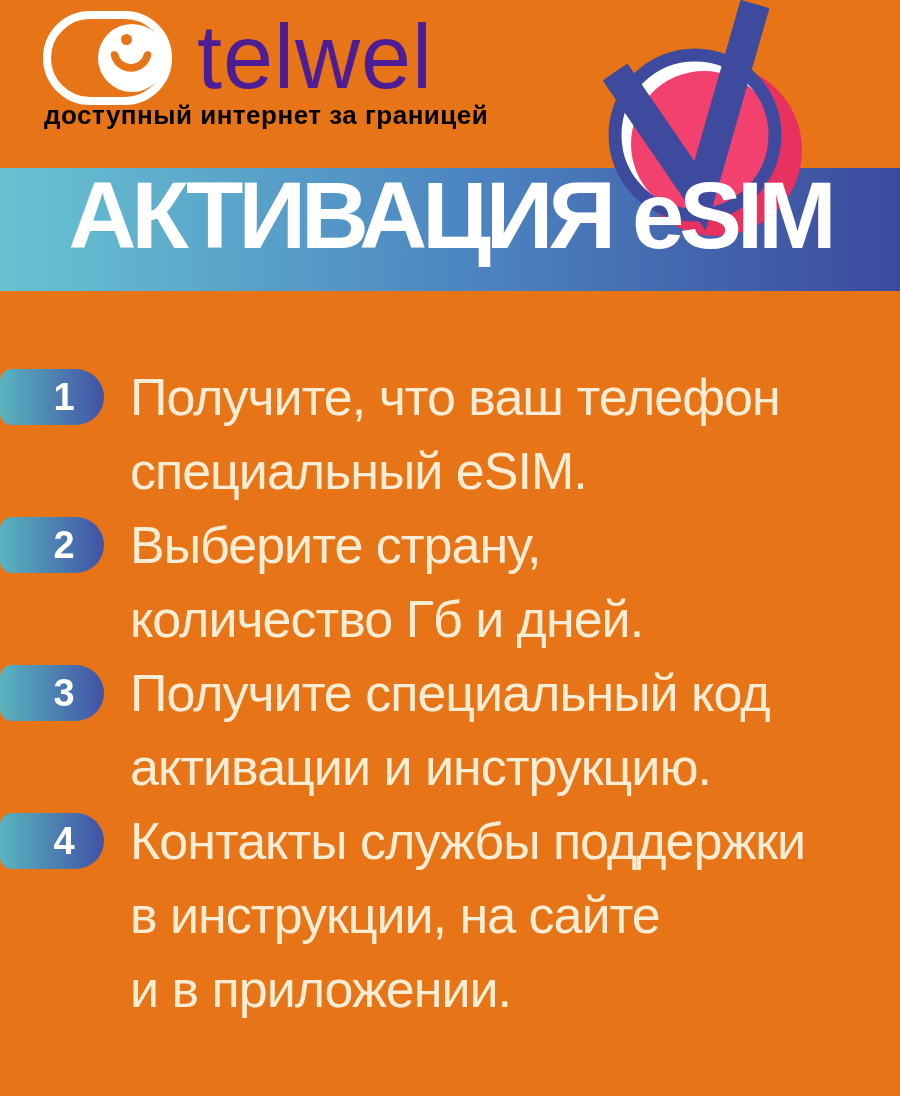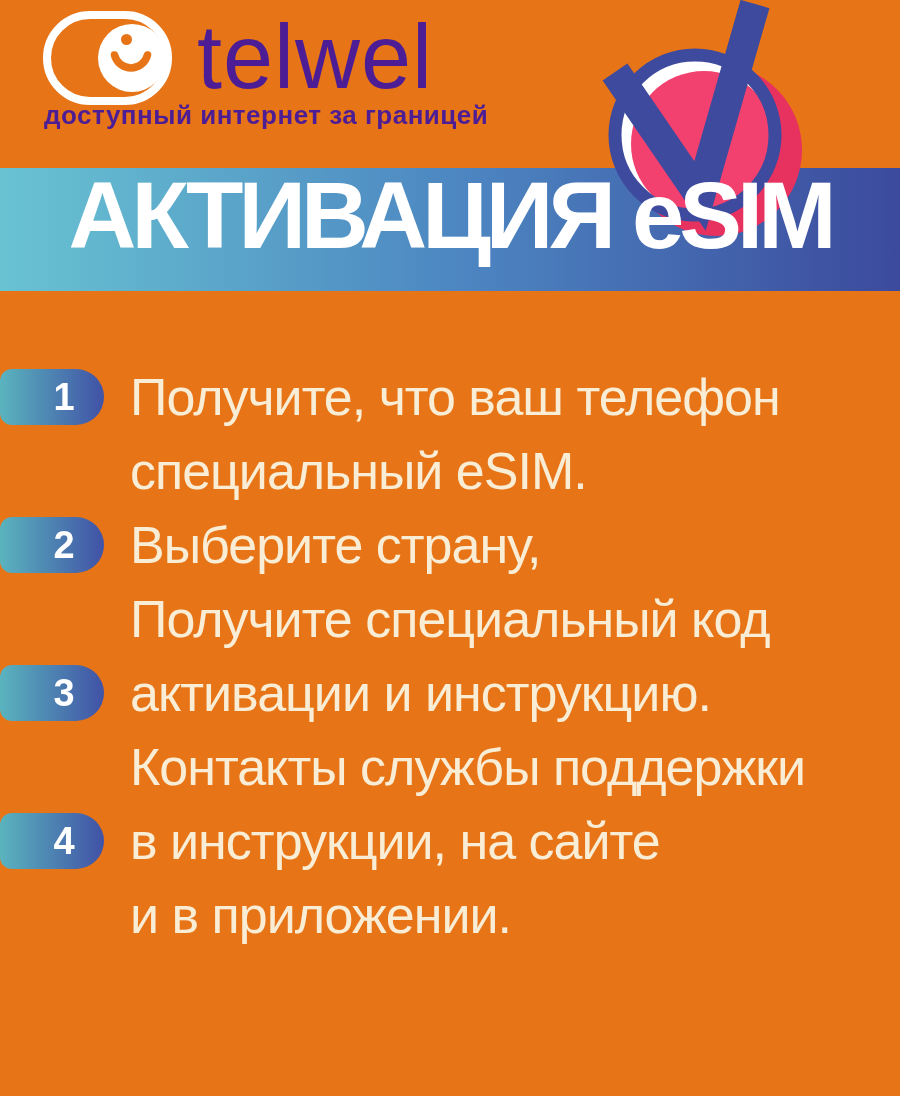--- a/index.html
+++ b/index.html
@@ -11,21 +11,21 @@
 
   
   .logo-mark { position:absolute; left:0; top:0; }
   .logo-text {
     position:absolute; left:197px; top:12px;
     font-size:90px; line-height:1; font-weight:400;
     color:#4c1d95; letter-spacing:1px;
   }
   .tagline {
     position:absolute; left:44px; top:100px;
-    font-size:26px; font-weight:700; color:#4c1d95; letter-spacing:0.5px;
+    font-size:26px; font-weight:700; color:#000000; letter-spacing:0.5px;
   }
 
   
   .banner {
     position:absolute; left:0; top:168px; width:900px; height:123px;
     background:linear-gradient(90deg,#68C3D2 0%,#4C85C1 52%,#3C4A9D 100%);
     z-index:1;
   }
   .check-graphic { position:absolute; left:555px; top:0; z-index:2; }
   .banner-title {
@@ -93,20 +93,21 @@
     <span>3</span>
   </div>
   <div class="badge badge-4">
     <span>4</span>
   </div>
 
   <div class="steps-text">
     <div class="step-line">Получите, что ваш телефон</div>
     <div class="step-line">специальный eSIM.</div>
     <div class="step-line">Выберите страну,</div>
+    <div class="step-line">количество Гб и дней.</div>
     <div class="step-line">Получите специальный код</div>
     <div class="step-line">активации и инструкцию.</div>
     <div class="step-line">Контакты службы поддержки</div>
     <div class="step-line">в инструкции, на сайте</div>
     <div class="step-line">и в приложении.</div>
   </div>
 
 </div>
 
 </body></html>

